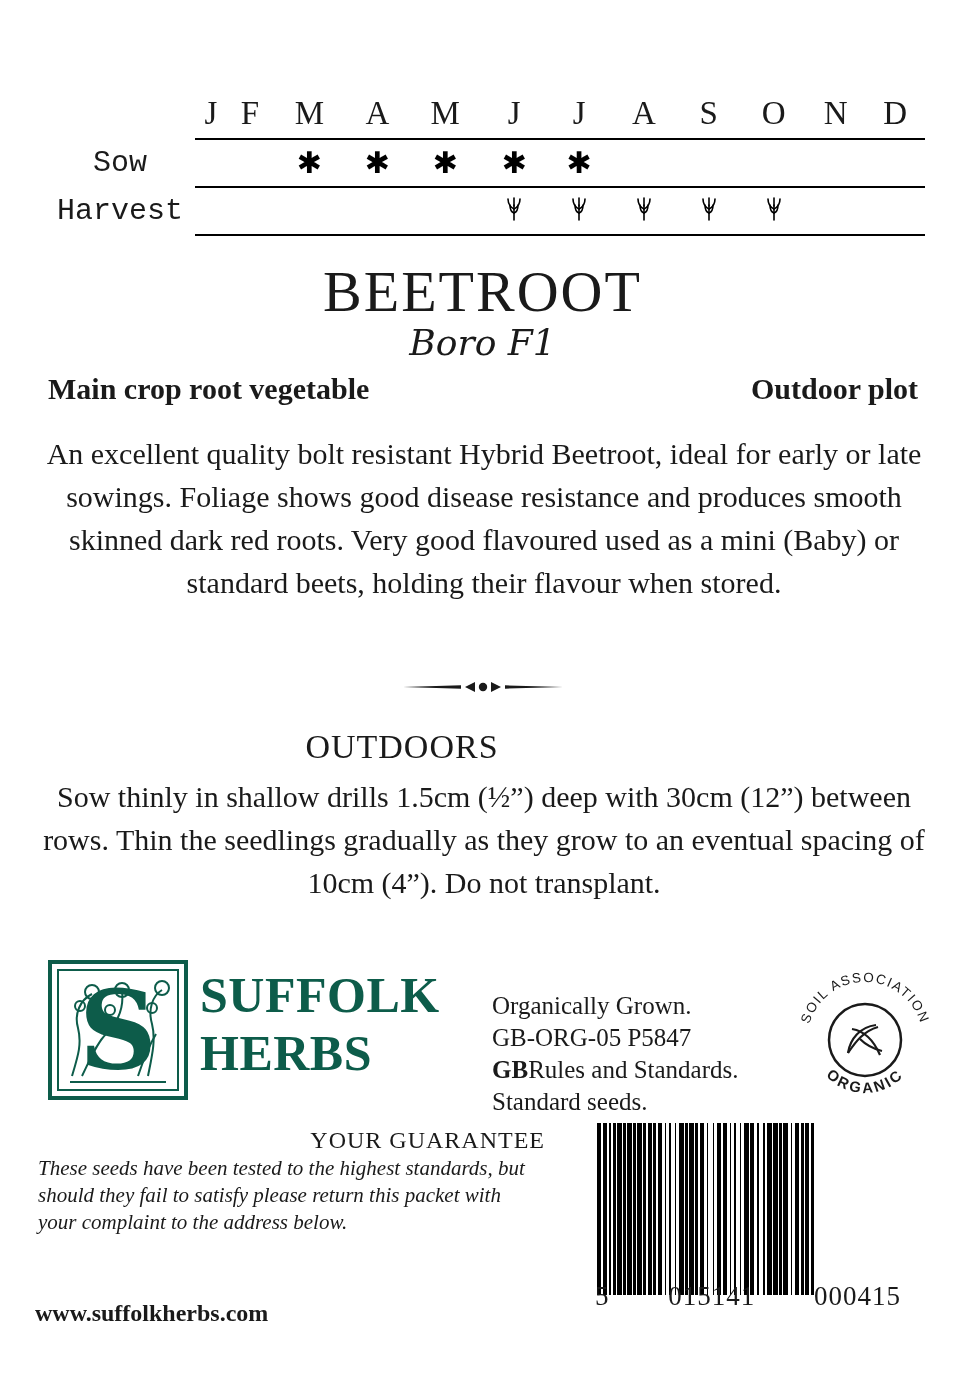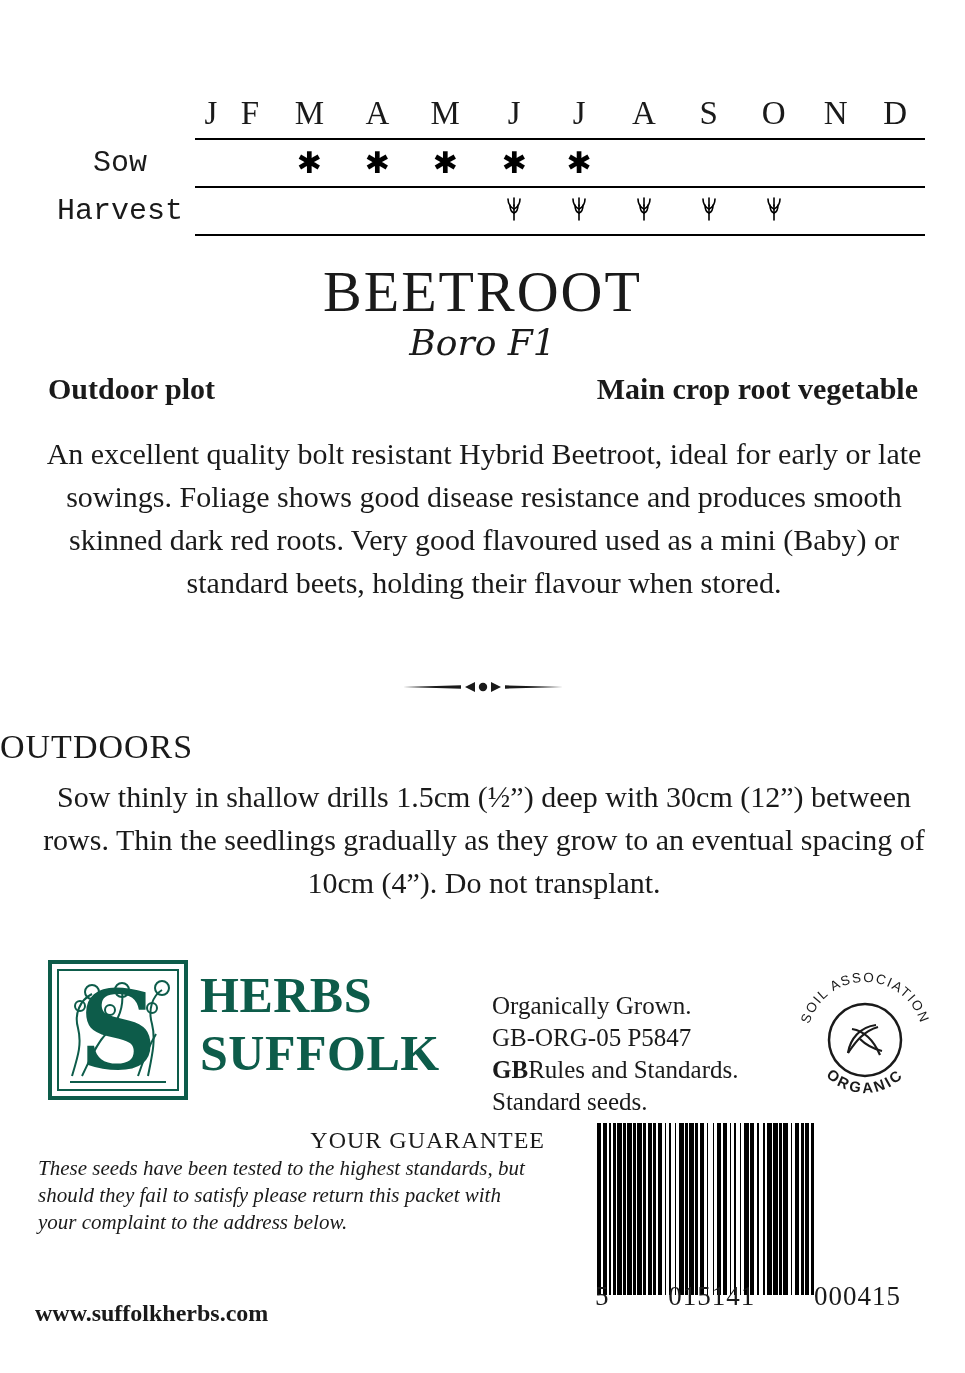--- a/index.html
+++ b/index.html
@@ -126,20 +126,21 @@
     width: 965px;
     text-align: center;
     height: 20px;
   }
 
   .section-title {
     position: absolute;
     top: 728px;
     left: 0;
     width: 804px;
+    text-align: center;
     font-size: 34px;
     letter-spacing: 1px;
     font-family: "Liberation Serif", serif;
   }
   .instructions {
     position: absolute;
     top: 775px;
     left: 40px;
     width: 888px;
     text-align: center;
@@ -423,22 +424,22 @@
           </td>
     </tr>
   </tbody>
     </table>
 </div>
 
 <div class="title">BEETROOT</div>
 <div class="variety">Boro F1</div>
 
 <div class="subheads">
+  <div>Main crop root vegetable</div>
   <div>Outdoor plot</div>
-  <div>Main crop root vegetable</div>
 </div>
 
 <div class="description">An excellent quality bolt resistant Hybrid Beetroot, ideal for early or late sowings. Foliage shows good disease resistance and produces smooth skinned dark red roots. Very good flavoured used as a mini (Baby) or standard beets, holding their flavour when stored.</div>
 
 <div class="divider">
   <svg width="160" height="18" viewBox="0 0 160 18">
     <g fill="#1a1a1a">
       <path d="M0 9 L58 7.3 L58 10.7 Z"></path>
       <path d="M160 9 L102 7.3 L102 10.7 Z"></path>
       <path d="M62 9 L72 4 L72 14 Z"></path>
@@ -465,22 +466,22 @@
         <circle cx="70" cy="26" r="7"></circle>
           <circle cx="58" cy="46" r="5"></circle>
         <circle cx="110" cy="24" r="7"></circle>
           <circle cx="100" cy="44" r="5"></circle>
         <path d="M18 118 L114 118"></path>
       </g>
     </svg>
     <div class="logo-letter">S</div>
   </div>
   <div class="logo-text">
+    <div>SUFFOLK</div>
     <div>HERBS</div>
-    <div>SUFFOLK</div>
   </div>
 </div>
 
 <div class="organic-info">
   <div>Organically Grown.</div>
   <div>GB-ORG-05 P5847</div>
   <div>
     <span class="bold">GB</span><span>Rules and Standards.</span>
   </div>
   <div>Standard seeds.</div>

